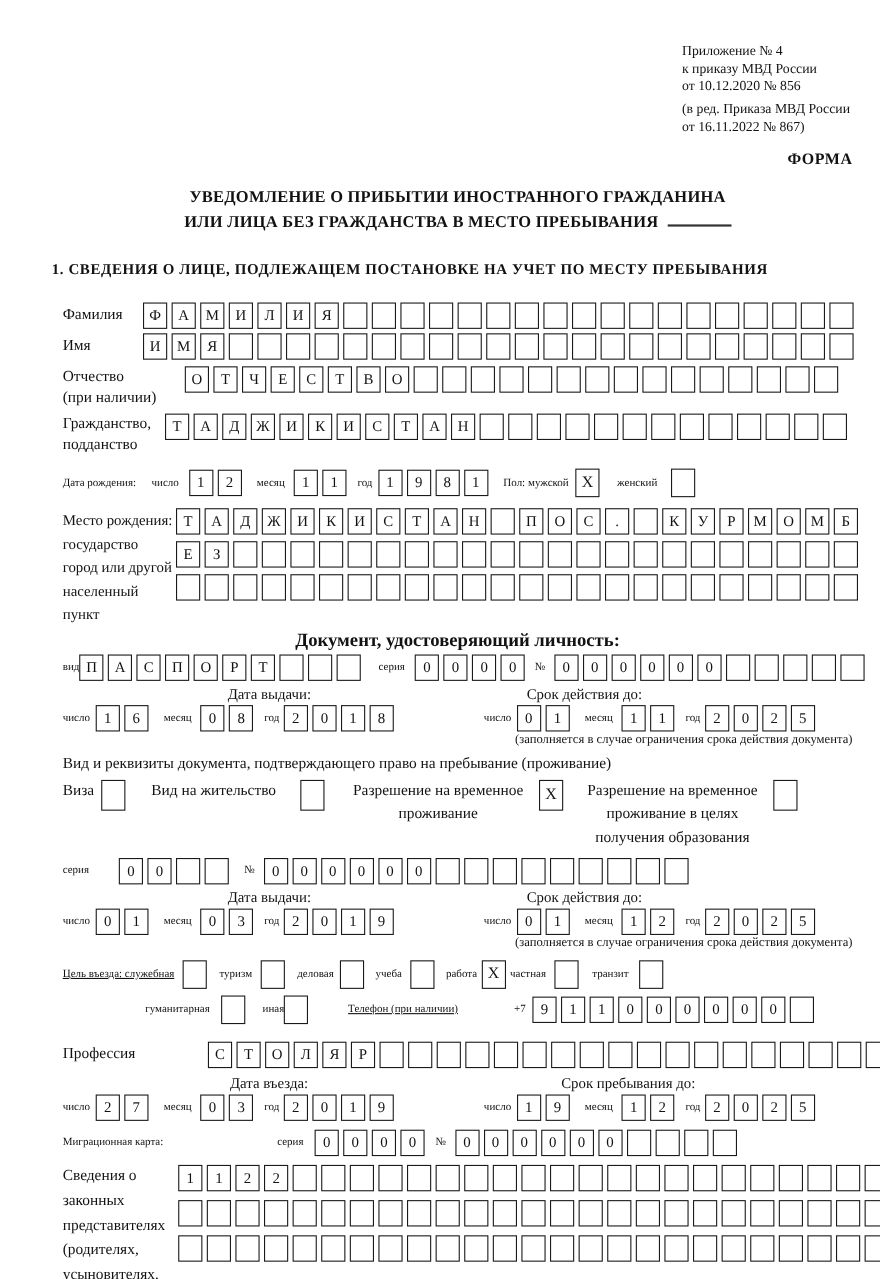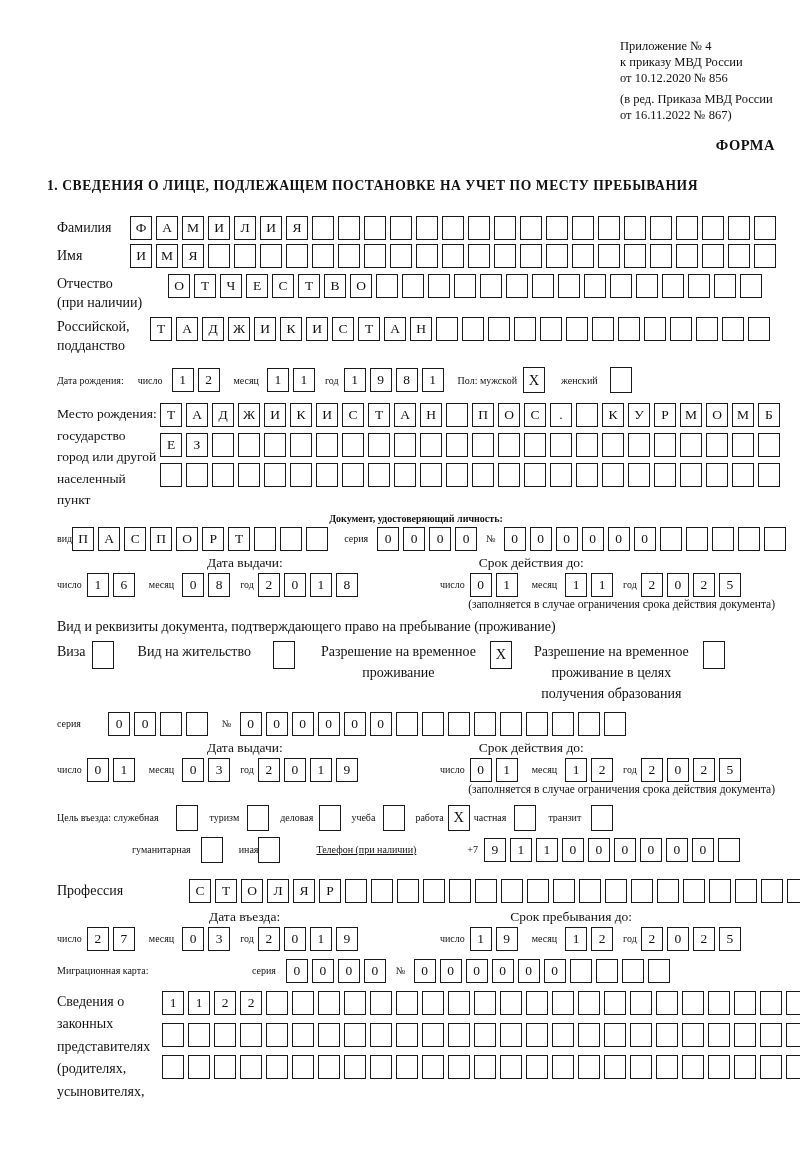--- a/index.html
+++ b/index.html
@@ -18,21 +18,21 @@
   .frow{display:flex;align-items:center;margin-top:3px;}
   .frow.top{align-items:flex-start;}
   .flabel{font-size:14px;line-height:24px;flex-shrink:0;}
   .flabel.two{line-height:19px;}
   .inline-label{font-size:10px;white-space:nowrap;}
 
   .cells{display:flex;flex-wrap:nowrap;}
   .cell{box-sizing:border-box;width:22px;height:24px;border:1.6px solid #1a1a1a;margin-right:4px;display:inline-flex;align-items:center;justify-content:center;font-size:13.5px;background:#fff;flex-shrink:0;}
   .cb{box-sizing:border-box;width:22px;height:26px;border:1.6px solid #1a1a1a;display:inline-flex;align-items:center;justify-content:center;font-size:14.5px;background:#fff;flex-shrink:0;}
 
-  .doc-header{text-align:center;font-weight:bold;font-size:10px;margin-top:2px;}
+  .doc-header{text-align:center;font-weight:bold;font-size:17px;margin-top:2px;}
   .hdr-row{display:flex;font-size:13.5px;margin-top:4px;}
   .caption{font-size:11.5px;text-align:right;margin-top:1px;}
   .para{font-size:14px;line-height:24px;margin-top:5px;}
 
   .opt{display:flex;align-items:flex-start;}
   .opt .txt{font-size:14px;line-height:21px;text-align:center;}
   .mult{display:block;}
 </style>
 </head>
 <body>
@@ -42,20 +42,24 @@
   <div class="appendix">
     <div>Приложение № 4</div>
     <div>к приказу МВД России</div>
     <div>от 10.12.2020 № 856</div>
     <div class="amend">(в ред. Приказа МВД России</div>
     <div>от 16.11.2022 № 867)</div>
   </div>
 
   <div class="forma">ФОРМА</div>
 
+  <div class="title">
+    <div>УВЕДОМЛЕНИЕ О ПРИБЫТИИ ИНОСТРАННОГО ГРАЖДАНИНА</div>
+    <div><span>ИЛИ ЛИЦА БЕЗ ГРАЖДАНСТВА В МЕСТО ПРЕБЫВАНИЯ</span><span class="blank-line"></span></div>
+  </div>
 
   <div class="section-heading">1. СВЕДЕНИЯ О ЛИЦЕ, ПОДЛЕЖАЩЕМ ПОСТАНОВКЕ НА УЧЕТ ПО МЕСТУ ПРЕБЫВАНИЯ</div>
 
   <div class="frow" style="margin-top:22px;">
     <span class="flabel" style="width:73px;">Фамилия</span>
     <span class="cells">
         <span class="cell">Ф</span>
         <span class="cell">А</span>
         <span class="cell">М</span>
         <span class="cell">И</span>
@@ -141,21 +145,21 @@
         <span class="cell"></span>
         <span class="cell"></span>
         <span class="cell"></span>
         <span class="cell"></span>
         <span class="cell"></span>
       </span>
   </div>
 
   <div class="frow top" style="margin-top:5px;">
     <span class="flabel two" style="width:93px;">
-      <span>Российской,</span><br>
+      <span>Гражданство,</span><br>
       <span>подданство</span>
     </span>
     <span class="cells">
         <span class="cell">Т</span>
         <span class="cell">А</span>
         <span class="cell">Д</span>
         <span class="cell">Ж</span>
         <span class="cell">И</span>
         <span class="cell">К</span>
         <span class="cell">И</span>
@@ -472,21 +476,21 @@
         <span class="cell">2</span>
         <span class="cell">0</span>
         <span class="cell">2</span>
         <span class="cell">5</span>
       </span>
   </div>
 
   <div class="caption">(заполняется в случае ограничения срока действия документа)</div>
 
   <div class="frow" style="margin-top:10px;">
-    <span class="inline-label" style="margin-right:18px;">Цель въезда: служебная</span>
+    <span class="inline-label" style="margin-right:8px;text-decoration:underline;">Цель въезда: служебная</span>
     <span class="cb" style="margin-right:11px;"></span>
     <span class="inline-label" style="margin-right:8px;">туризм</span>
     <span class="cb" style="margin-right:11px;"></span>
     <span class="inline-label" style="margin-right:6px;">деловая</span>
     <span class="cb" style="margin-right:10px;"></span>
     <span class="inline-label" style="margin-right:8px;">учеба</span>
     <span class="cb" style="margin-right:10px;"></span>
     <span class="inline-label" style="margin-right:4px;">работа</span>
     <span class="cb" style="margin-right:4px;">X</span>
     <span class="inline-label" style="margin-right:8px;">частная</span>

